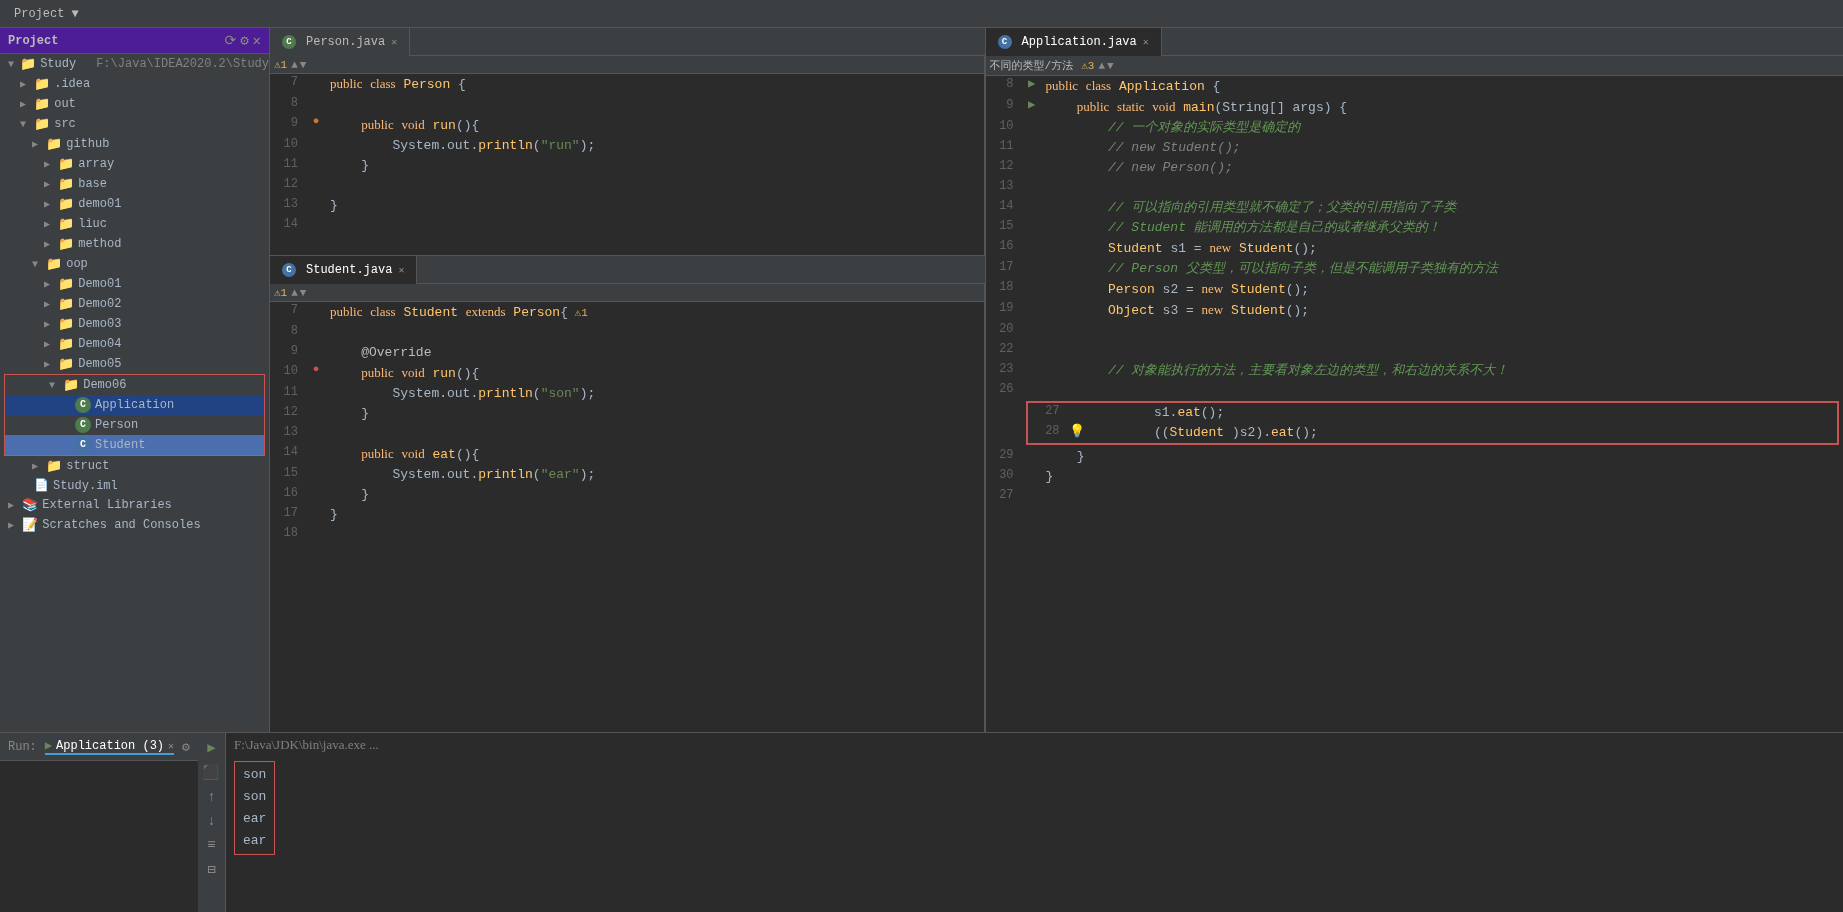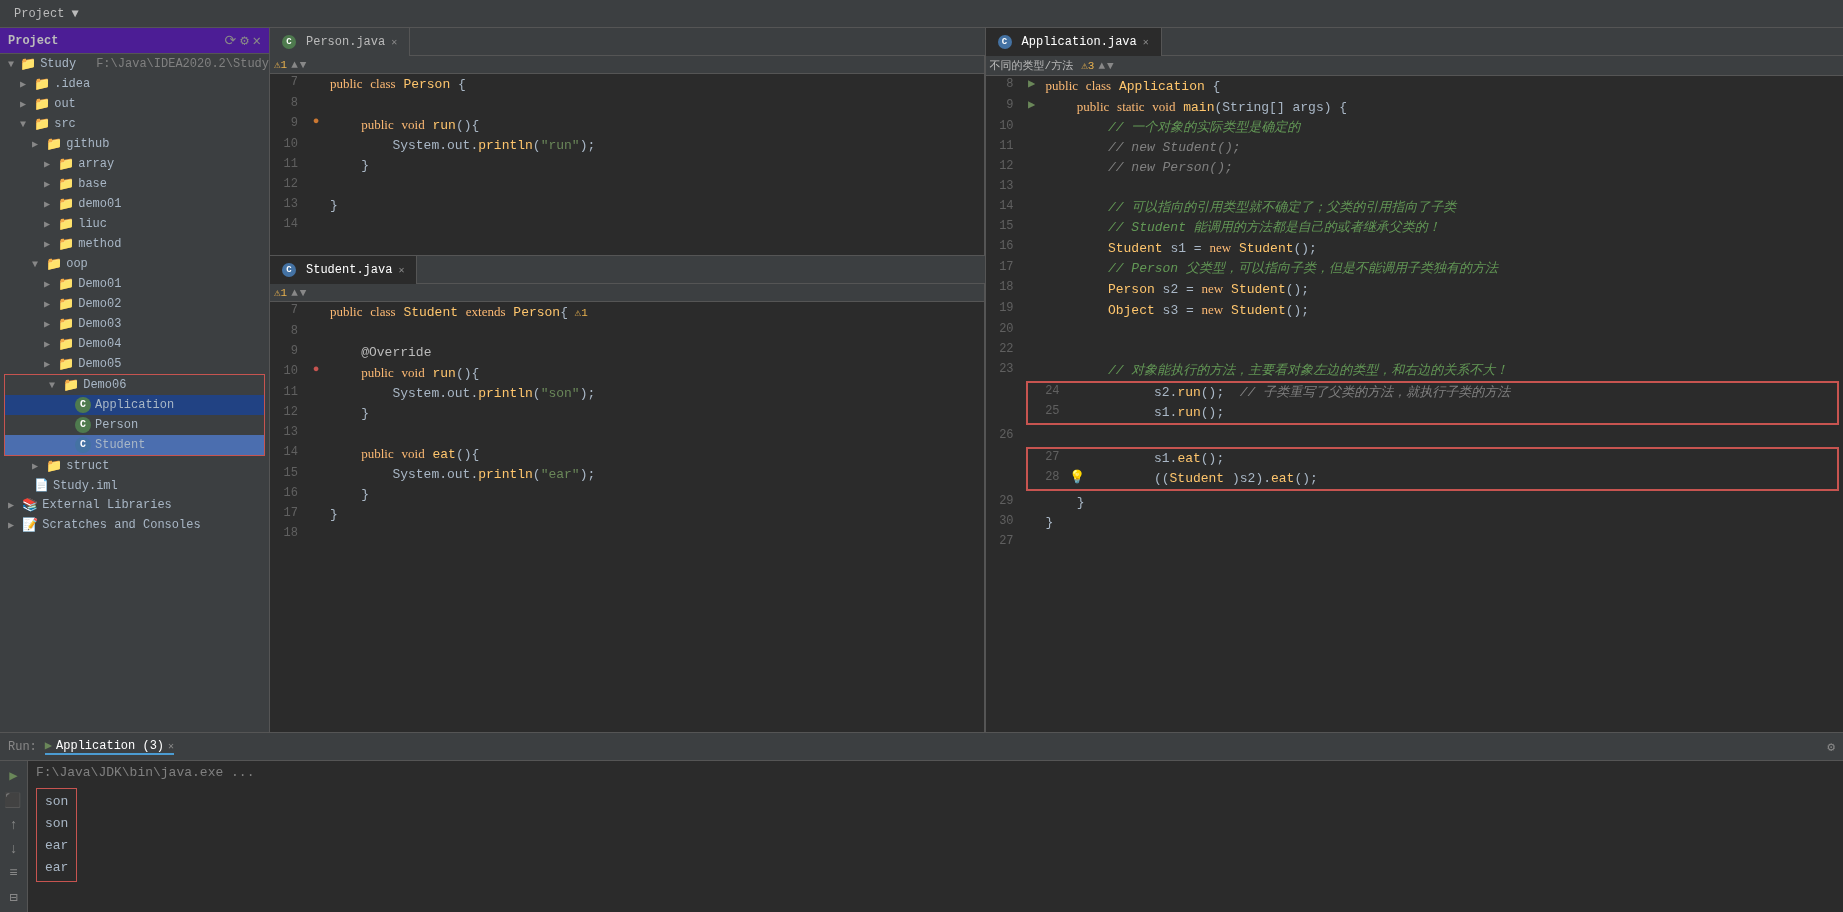--- a/index.html
+++ b/index.html
@@ -49,30 +49,30 @@
 
     
     .kw { color: #fdba74; font-family: Liberation Serif, serif; }
     .cls { color: #ffc66d; }
     .fn { color: #ffc66d; }
     .str { color: #6a8759; }
     .comment { color: #808080; font-style: italic; }
     .comment-cn { color: #629755; font-style: italic; }
 
     
-    .bottom-panel { height: 180px; background: #2b2b2b; border-top: 1px solid #555; display: flex; flex-direction: column; }
+    .bottom-panel { height: 180px; background: #2b2b2b; border-top: 1px solid #555; display: flex; flex-direction: row; }
     .run-tab-bar { display: flex; align-items: center; background: #3c3f41; height: 28px; border-bottom: 1px solid #555; padding: 0 8px; gap: 8px; }
     .run-tab { font-size: 12px; color: #bbb; cursor: pointer; display: flex; align-items: center; gap: 4px; }
     .run-tab.active { color: #fff; border-bottom: 2px solid #4b9cd3; }
     .run-content { display: flex; flex: 1; overflow: hidden; }
     .run-toolbar { width: 28px; background: #3c3f41; border-right: 1px solid #555; display: flex; flex-direction: column; align-items: center; padding-top: 4px; gap: 4px; }
     .run-btn { color: #888; cursor: pointer; font-size: 14px; padding: 2px; }
     .run-btn.green { color: #6a8759; }
     .run-output { flex: 1; padding: 4px 8px; overflow-y: auto; font-size: 13px; }
-    .run-path { color: #808080; }
+    .run-path { color: #808080; font-family: Liberation Serif, serif; }
     .output-line { line-height: 22px; }
     .settings-icon { margin-left: auto; color: #888; cursor: pointer; }
 
     
     ::-webkit-scrollbar { width: 6px; height: 6px; }
     ::-webkit-scrollbar-track { background: #3c3f41; }
     ::-webkit-scrollbar-thumb { background: #555; border-radius: 3px; }
 
     
     .c-icon { display: inline-block; width: 16px; height: 16px; border-radius: 50%; background: #4e7a4e; color: #fff; font-size: 10px; font-weight: bold; text-align: center; line-height: 16px; margin-right: 4px; }
@@ -520,32 +520,20 @@
             <span class="line-gutter"></span>
             <span class="line-content"></span>
           </div>
 
           <div class="line">
             <span class="line-num">23</span>
             <span class="line-gutter"></span>
             <span class="line-content comment-cn">        // 对象能执行的方法，主要看对象左边的类型，和右边的关系不大！</span>
           </div>
 
-          <div style="border: 2px solid #c75450; margin: 0 4px 2px 40px; padding: 0 4px;">
-            <div class="line">
-              <span class="line-num">24</span>
-              <span class="line-gutter"></span>
-              <span class="line-content">        s2.<span class="fn">run</span>();  <span class="comment">// 子类重写了父类的方法，就执行子类的方法</span></span>
-            </div>
-            <div class="line">
-              <span class="line-num">25</span>
-              <span class="line-gutter"></span>
-              <span class="line-content">        s1.<span class="fn">run</span>();</span>
-            </div>
-          </div>
 
           <div class="line">
             <span class="line-num">26</span>
             <span class="line-gutter"></span>
             <span class="line-content"></span>
           </div>
 
           <div style="border: 2px solid #c75450; margin: 0 4px 2px 40px; padding: 0 4px;">
             <div class="line">
               <span class="line-num">27</span>

